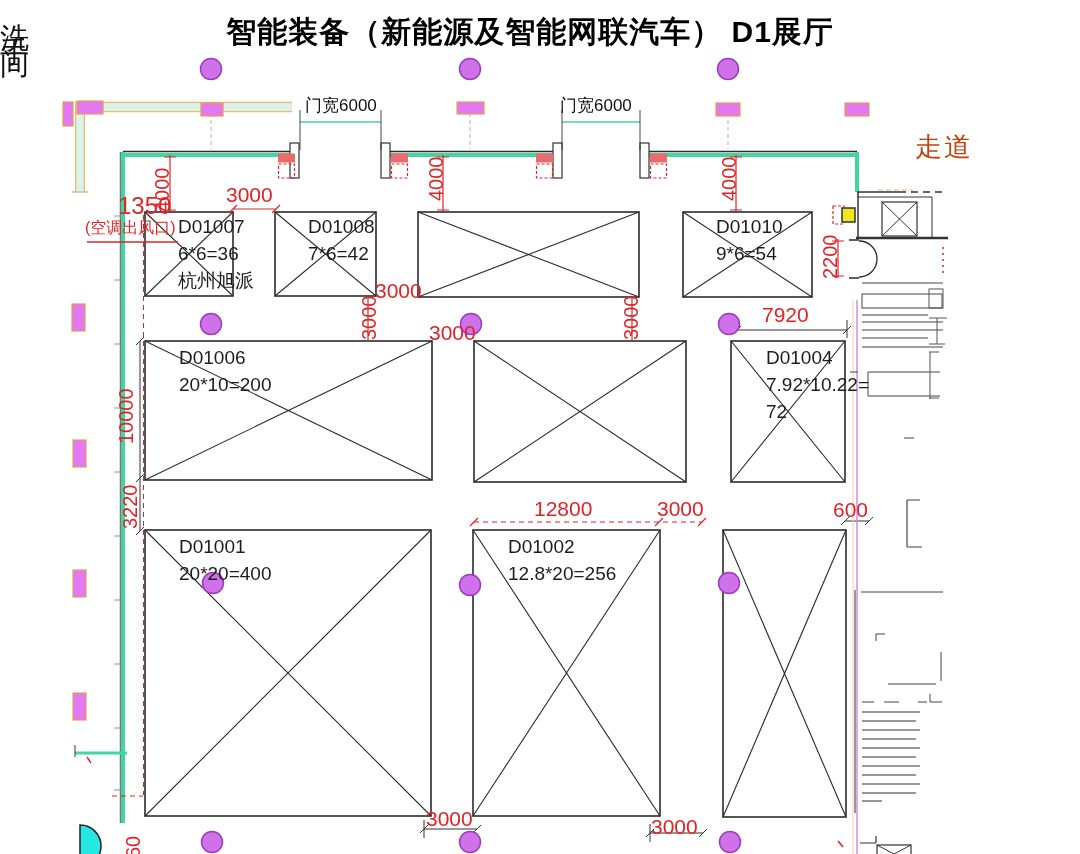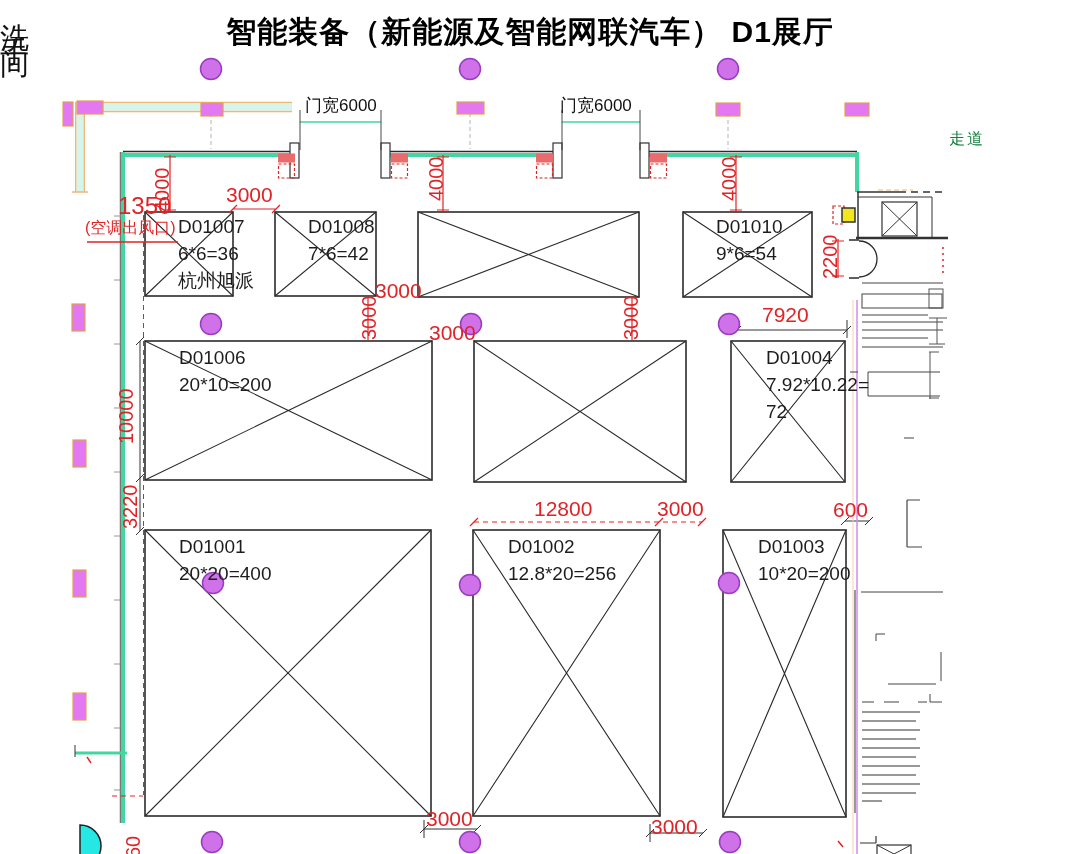--- a/index.html
+++ b/index.html
@@ -7,21 +7,21 @@
           font-family:"Liberation Sans","DejaVu Sans",sans-serif;}
   .linework{position:absolute;left:0;top:0;}
   .txt{position:absolute;white-space:nowrap;}
   .title{left:150px;top:12px;width:760px;text-align:center;font-size:30px;font-weight:700;color:#000;letter-spacing:1px;}
   .booth-label{position:absolute;color:#1d1d1d;font-size:19px;line-height:27px;font-weight:500;margin-left:29px;}
   .booth-label div{white-space:nowrap;}
   .dim{color:#e02326;font-size:21px;font-weight:500;}
   .dim.small{font-size:24px;}
   .rot{transform:rotate(-90deg);transform-origin:0 0;}
   .door-label{color:#111;font-size:17px;font-weight:500;}
-  .corridor{left:949px;top:129px;font-size:16px;color:#15803d;letter-spacing:2px;}
+  .corridor{left:915px;top:129px;font-size:27px;color:#c2410c;letter-spacing:2px;}
   .restroom{left:863px;top:446px;writing-mode:vertical-rl;text-orientation:upright;
             font-size:29px;color:#111;letter-spacing:13px;line-height:30px;}
 </style>
 </head>
 <body>
 
 <div class="canvas">
 
 <svg class="linework" width="1080" height="854" viewBox="0 0 1080 854">
 
@@ -232,24 +232,20 @@
 <div class="restroom">洗手间</div>
 
 <div class="booth-label" style="left:150px;top:533px">
   <div>D01001</div>
   <div>20*20=400</div>
 </div>
 <div class="booth-label" style="left:479px;top:533px">
   <div>D01002</div>
   <div>12.8*20=256</div>
 </div>
-<div class="booth-label" style="left:729px;top:533px">
-  <div>D01003</div>
-  <div>10*20=200</div>
-</div>
 <div class="booth-label" style="left:737px;top:344px">
   <div>D01004</div>
   <div>7.92*10.22=</div>
   <div>72</div>
 </div>
 <div class="booth-label" style="left:480px;top:344px">
 </div>
 <div class="booth-label" style="left:150px;top:344px">
   <div>D01006</div>
   <div>20*10=200</div>

